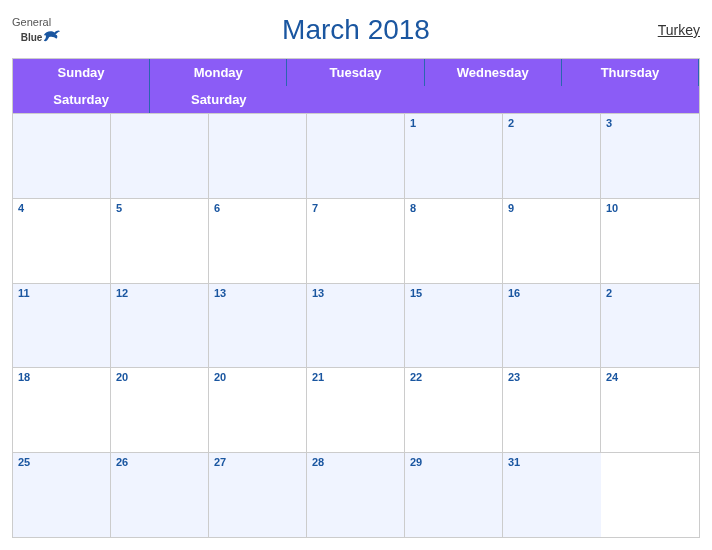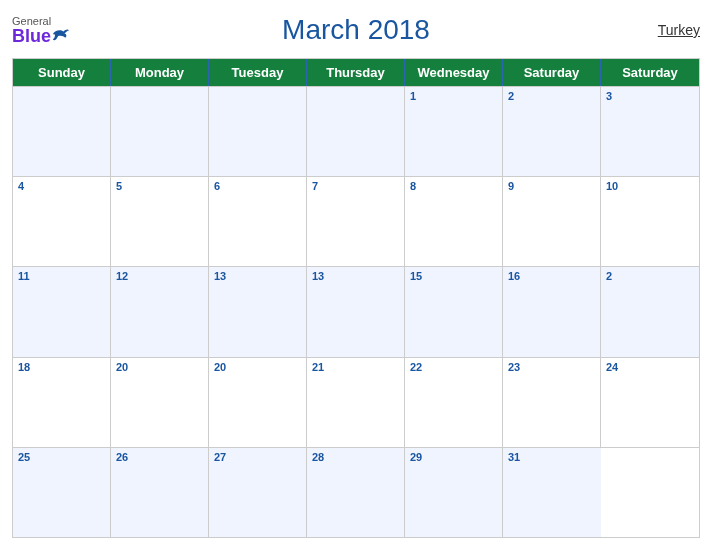--- a/index.html
+++ b/index.html
@@ -32,23 +32,23 @@
       flex-direction: column;
       align-items: center;
       line-height: 1;
     }
     .logo-general {
       font-size: 11px;
       color: #555;
       font-weight: normal;
     }
     .logo-blue {
-      font-size: 18px;
+      font-size: 10px;
       font-weight: bold;
-      color: #6d28d9;
+      color: #404040;
     }
     .logo-bird {
       position: absolute;
       top: 0;
       right: -18px;
     }
     .logo-bird svg {
       width: 18px;
       height: 18px;
     }
@@ -66,22 +66,22 @@
       text-decoration: underline;
     }
     .calendar-grid {
       flex: 1;
       display: flex;
       flex-direction: column;
       border: 1px solid #ccc;
     }
     .day-headers {
       display: grid;
-      grid-template-columns: repeat(7, 1fr);
-      background-color: #15803d;
+      grid-template-columns: repeat(5, 1fr);
+      background-color: #8b5cf6;
     }
     .day-header {
       color: white;
       text-align: center;
       padding: 6px 2px;
       font-size: 13px;
       font-weight: bold;
       border-right: 1px solid #2a66b0;
     }
     .day-header:last-child {
@@ -142,22 +142,22 @@
     </div>
     <h1 class="title">March 2018</h1>
     <span class="country">Turkey</span>
   </div>
 
   <div class="calendar-grid">
     <div class="day-headers">
     <div class="day-header">Sunday</div>
         <div class="day-header">Monday</div>
         <div class="day-header">Tuesday</div>
+        <div class="day-header">Wednesday</div>
         <div class="day-header">Thursday</div>
-        <div class="day-header">Wednesday</div>
         <div class="day-header">Saturday</div>
         <div class="day-header">Saturday</div>
       </div>
     <div class="weeks">
     <div class="week-row">
           <div class="day-cell empty">
             <span class="day-number"></span>
           </div>
           <div class="day-cell empty">
             <span class="day-number"></span>

